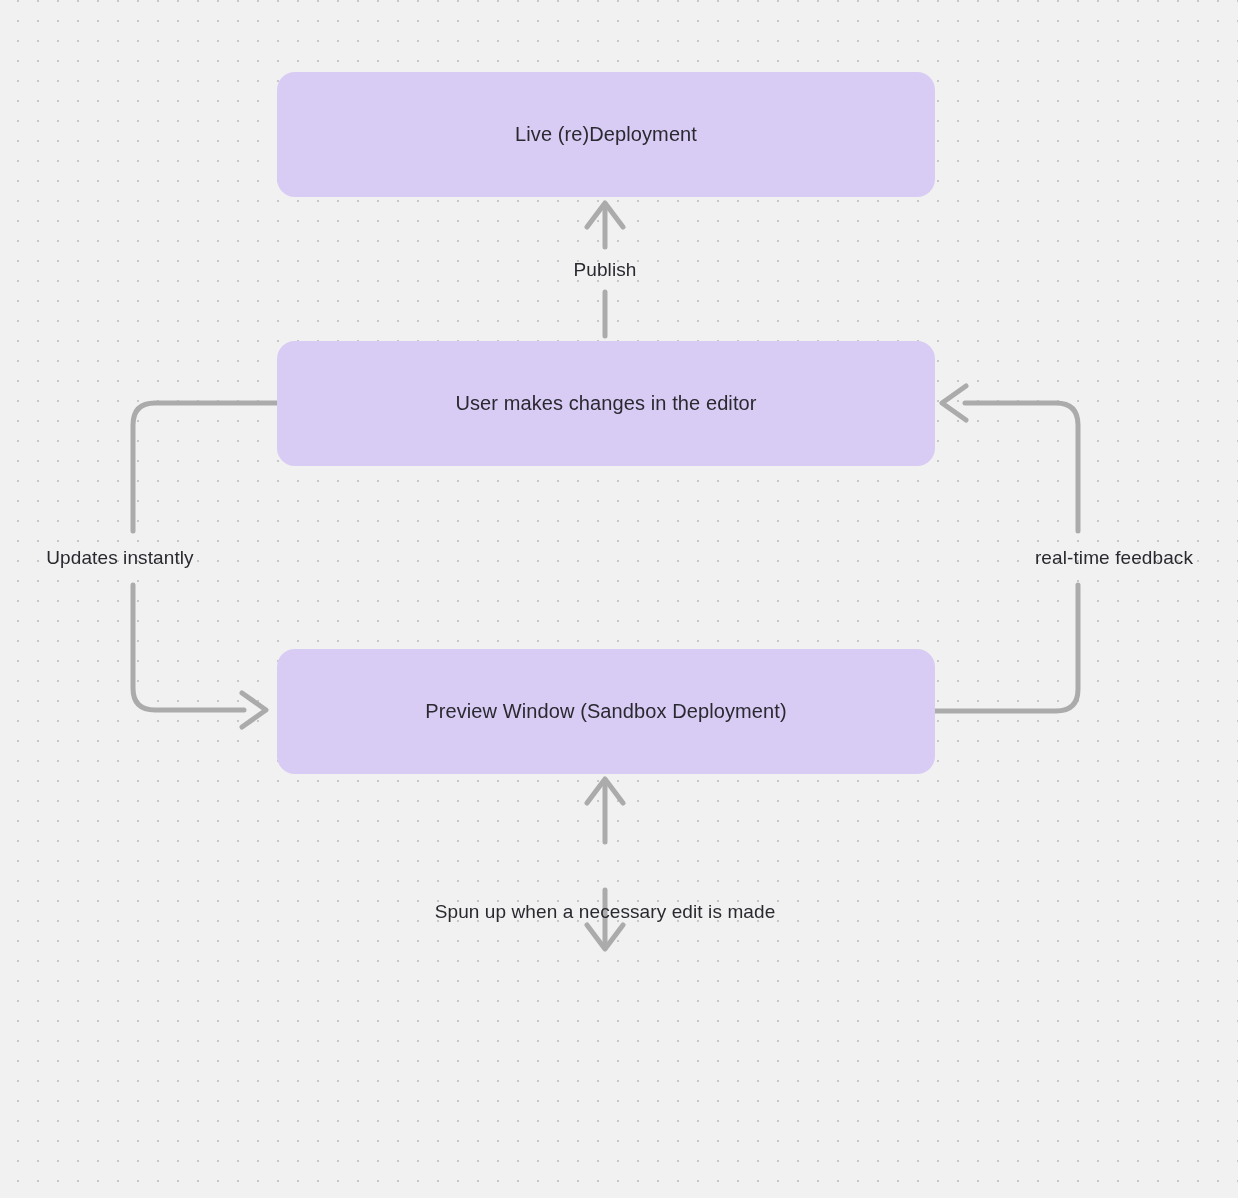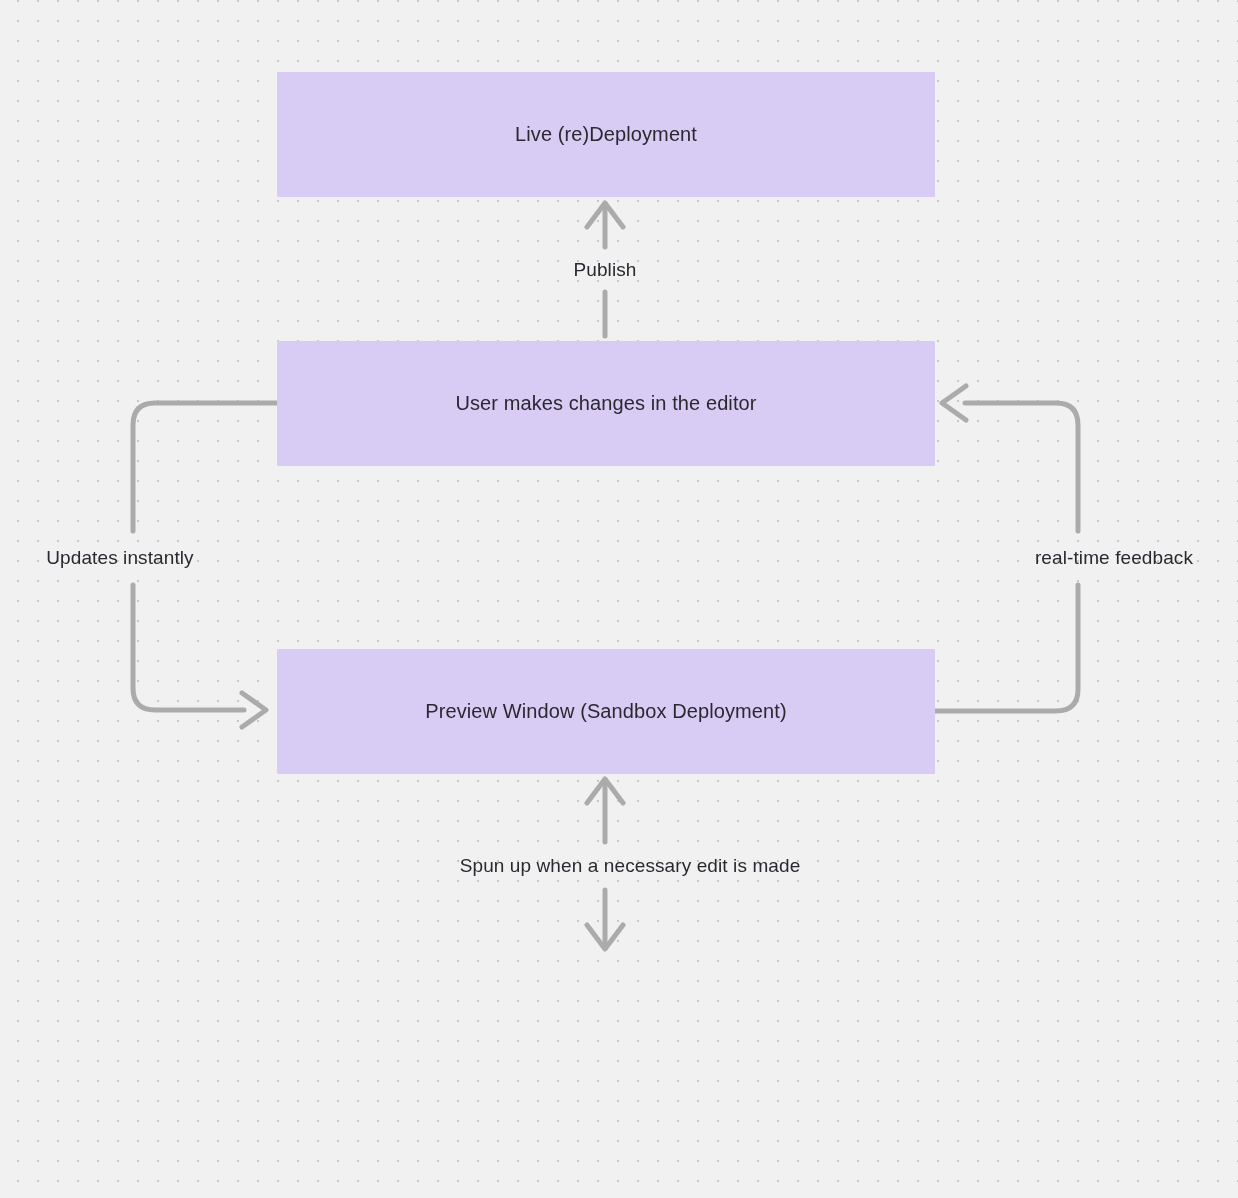--- a/index.html
+++ b/index.html
@@ -35,21 +35,21 @@
     stroke-width: 5;
     stroke-linecap: round;
     stroke-linejoin: round;
   }
   .node {
     position: absolute;
     left: 277px;
     width: 658px;
     height: 125px;
     background: var(--node-fill);
-    border-radius: 1px;
+    border-radius: 18px;
     display: flex;
     align-items: center;
     justify-content: center;
     text-align: center;
   }
   .node span {
     font-size: 20px;
     color: var(--node-text);
     letter-spacing: 0.1px;
   }
@@ -62,21 +62,21 @@
     transform: translate(-50%, -50%);
     font-size: 19px;
     color: var(--label-text);
     white-space: nowrap;
     letter-spacing: 0.1px;
     text-align: center;
   }
   .label-publish   { left: 605px;  top: 270px; }
   .label-updates   { left: 120px;  top: 558px; }
   .label-feedback  { left: 1078px; top: 558px; margin-left: 36px; }
-  .label-spun      { left: 605px;  top: 866px; margin-left: 25px; }
+  .label-spun      { left: 605px;  top: 912px; }
 </style>
 </head>
 <body>
 
 <div class="canvas">
 
   <svg class="edge-layer" viewBox="0 0 1238 1198" aria-hidden="true">
 
     <g>
       <path d="M 587 227 L 605 203 L 623 227"></path>

